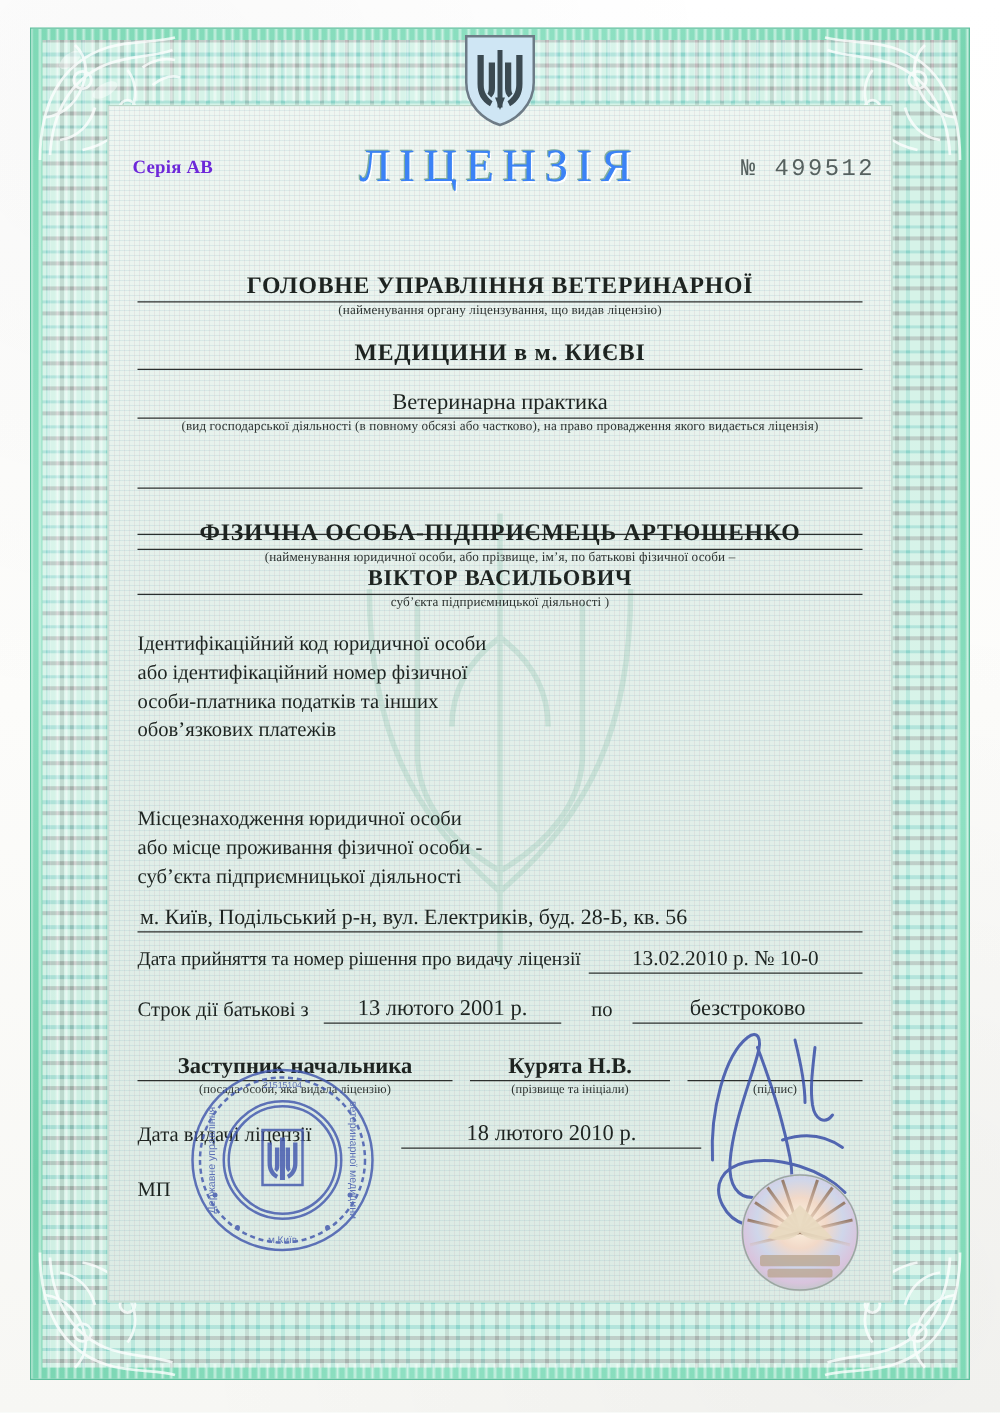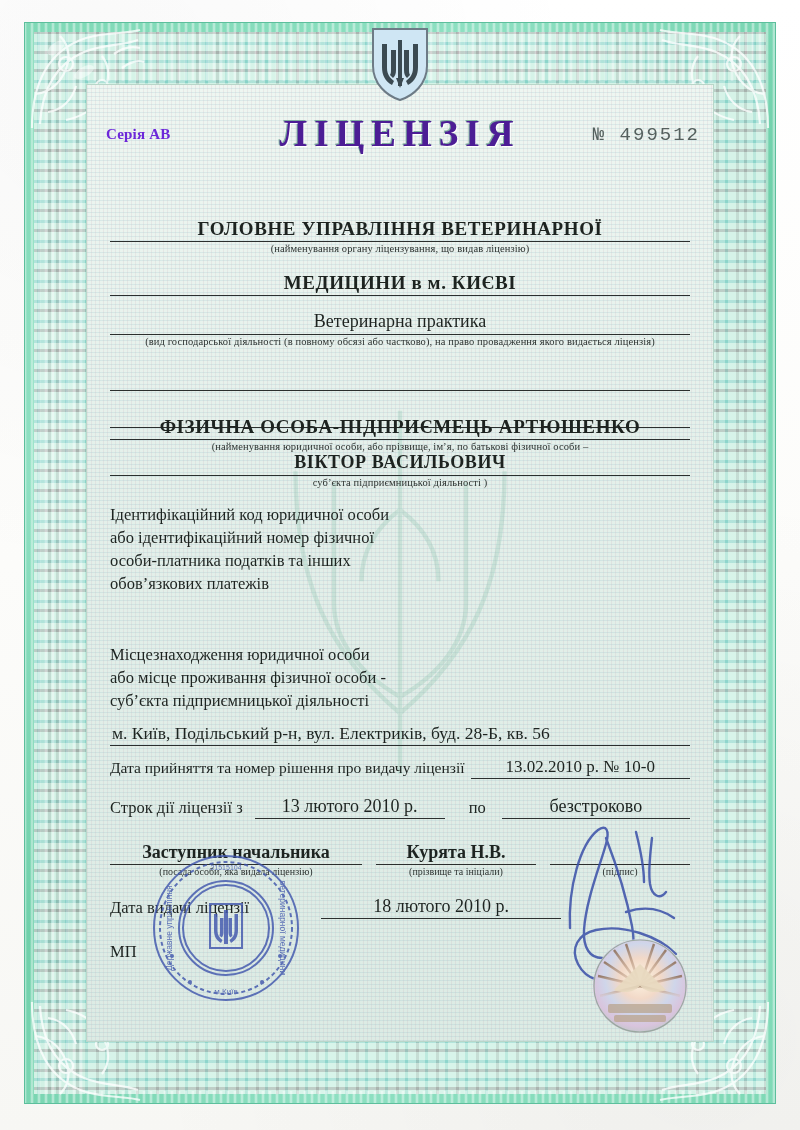--- a/index.html
+++ b/index.html
@@ -139,23 +139,23 @@
     position: absolute; left: 20px; top: 14px;
     font-size: 15px; font-weight: bold;
     letter-spacing: 0.2px;
     color: #6d28d9;
   }
   #doc-title {
     position: absolute;
     left: 0; right: 0; top: 0;
     text-align: center;
     font-size: 37px;
-    font-weight: bold;
+    font-weight: normal;
     letter-spacing: 7px;
-    color: #4c1d95;
+    color: #3b82f6;
     text-shadow:
       1px 1px 0 #ffffff,
       -1px -1px 0 #7fae9f,
       0 0 1px #6f9f91;
     font-family: "Liberation Serif", serif;
   }
   #serial-number {
     position: absolute; right: 14px; top: 12px;
     font-size: 19px;
     letter-spacing: 2px;
@@ -393,22 +393,22 @@
 
     <div class="line-block" style="top:672px;">
       <div class="inline-row">
         <div class="field-label" style="flex:0 0 auto; font-size:15.5px;">Дата прийняття та номер рішення про видачу ліцензії</div>
         <div class="value-line" style="flex:1 1 auto; margin-left:6px; font-size:17px;">13.02.2010 р. № 10-0</div>
       </div>
     </div>
 
     <div class="line-block" style="top:712px;">
       <div class="inline-row">
-        <div class="field-label" style="flex:0 0 auto;">Строк дії ліцензії з</div>
-        <div class="value-line" style="flex:0 0 190px; margin-left:12px;">13 лютого 2010 р.</div>
+        <div class="field-label" style="flex:0 0 auto;">Строк дії батькові з</div>
+        <div class="value-line" style="flex:0 0 190px; margin-left:12px;">13 лютого 2001 р.</div>
         <div class="field-label" style="flex:0 0 auto; margin-left:24px;">по</div>
         <div class="value-line" style="flex:1 1 auto; margin-left:16px;">безстроково</div>
       </div>
     </div>
 
     <div class="line-block" style="top:758px;">
       <div style="display:flex; align-items:flex-end;justify-content:space-between;">
         <div style="flex:0 0 252px;">
           <div class="sig-strong">Заступник начальника</div>
           <div class="sig-caption">(посада особи, яка видала ліцензію)</div>

